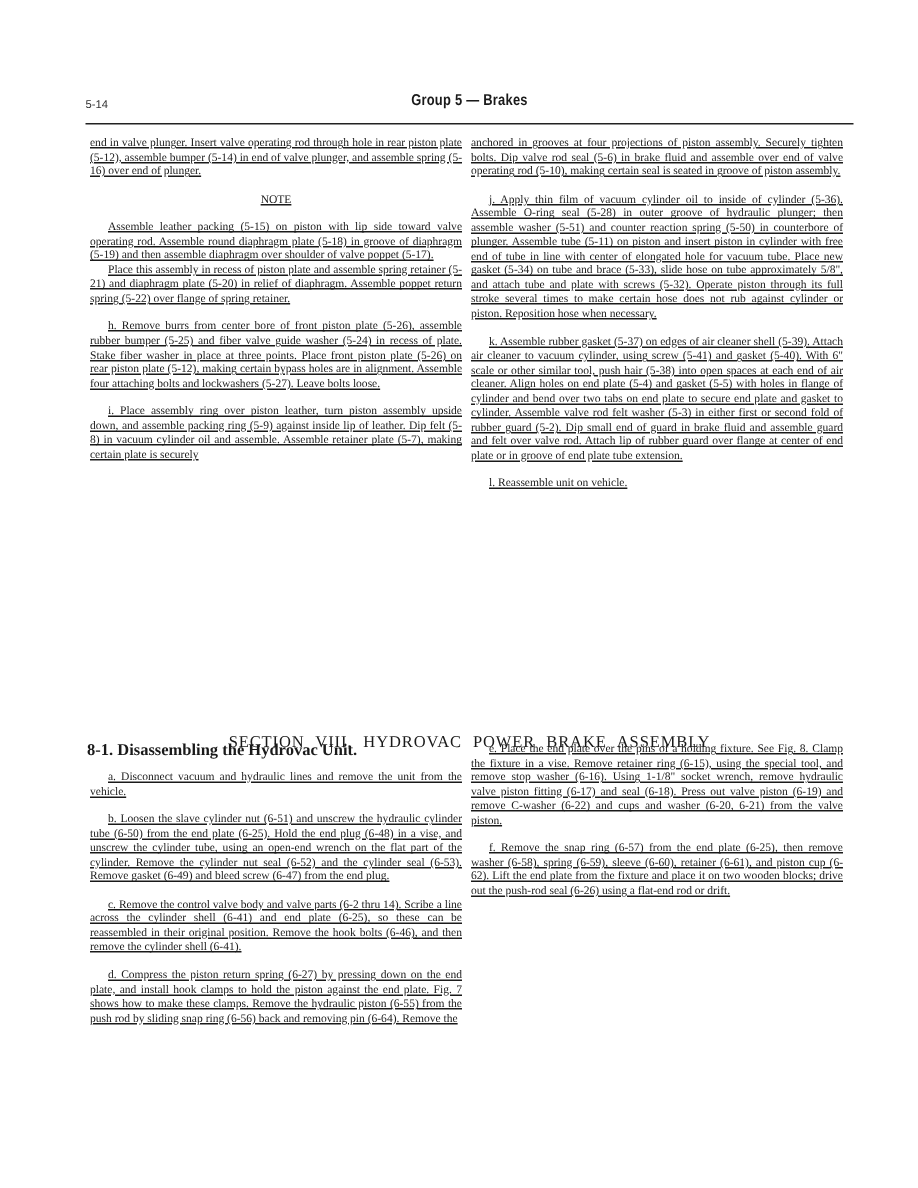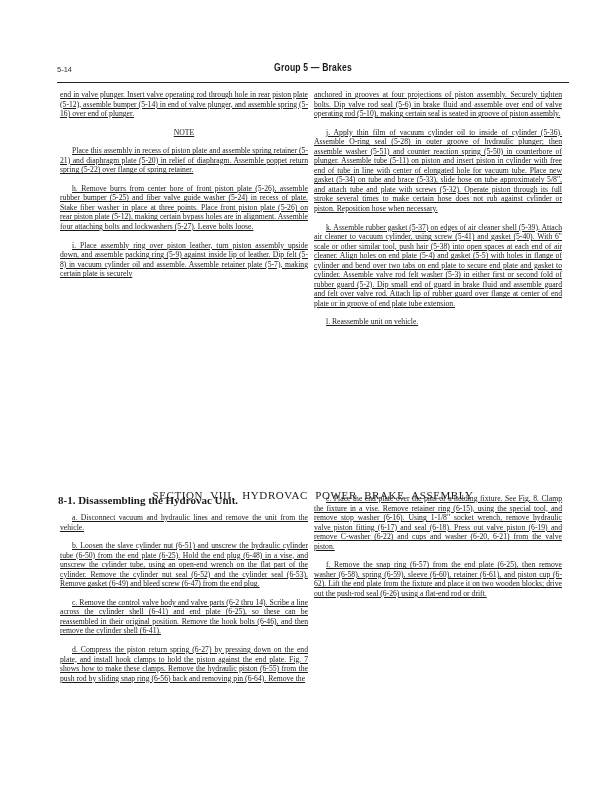--- a/index.html
+++ b/index.html
@@ -51,20 +51,21 @@
 <div class="page-header">
   <span class="page-num">5-14</span>
   <div class="running-head">Group 5 — Brakes</div>
 </div>
 
 <div class="col top-left">
   <p class="cont">end in valve plunger. Insert valve operating rod through hole in rear piston plate (5-12), assemble bumper (5-14) in end of valve plunger, and assemble spring (5-16) over end of plunger.</p>
   <div>
     <p class="note-title">NOTE</p>
   </div>
+  <p class="ind tight">Assemble leather packing (5-15) on piston with lip side toward valve operating rod. Assemble round diaphragm plate (5-18) in groove of diaphragm (5-19) and then assemble diaphragm over shoulder of valve poppet (5-17).</p>
   <p class="ind">Place this assembly in recess of piston plate and assemble spring retainer (5-21) and diaphragm plate (5-20) in relief of diaphragm. Assemble poppet return spring (5-22) over flange of spring retainer.</p>
   <p class="ind">h. Remove burrs from center bore of front piston plate (5-26), assemble rubber bumper (5-25) and fiber valve guide washer (5-24) in recess of plate. Stake fiber washer in place at three points. Place front piston plate (5-26) on rear piston plate (5-12), making certain bypass holes are in alignment. Assemble four attaching bolts and lockwashers (5-27). Leave bolts loose.</p>
   <p class="ind">i. Place assembly ring over piston leather, turn piston assembly upside down, and assemble packing ring (5-9) against inside lip of leather. Dip felt (5-8) in vacuum cylinder oil and assemble. Assemble retainer plate (5-7), making certain plate is securely</p>
 </div>
 
 <div class="col top-right">
   <p class="cont">anchored in grooves at four projections of piston assembly. Securely tighten bolts. Dip valve rod seal (5-6) in brake fluid and assemble over end of valve operating rod (5-10), making certain seal is seated in groove of piston assembly.</p>
   <p class="ind">j. Apply thin film of vacuum cylinder oil to inside of cylinder (5-36). Assemble O-ring seal (5-28) in outer groove of hydraulic plunger; then assemble washer (5-51) and counter reaction spring (5-50) in counterbore of plunger. Assemble tube (5-11) on piston and insert piston in cylinder with free end of tube in line with center of elongated hole for vacuum tube. Place new gasket (5-34) on tube and brace (5-33), slide hose on tube approximately 5/8", and attach tube and plate with screws (5-32). Operate piston through its full stroke several times to make certain hose does not rub against cylinder or piston. Reposition hose when necessary.</p>
   <p class="ind">k. Assemble rubber gasket (5-37) on edges of air cleaner shell (5-39). Attach air cleaner to vacuum cylinder, using screw (5-41) and gasket (5-40). With 6" scale or other similar tool, push hair (5-38) into open spaces at each end of air cleaner. Align holes on end plate (5-4) and gasket (5-5) with holes in flange of cylinder and bend over two tabs on end plate to secure end plate and gasket to cylinder. Assemble valve rod felt washer (5-3) in either first or second fold of rubber guard (5-2). Dip small end of guard in brake fluid and assemble guard and felt over valve rod. Attach lip of rubber guard over flange at center of end plate or in groove of end plate tube extension.</p>
   <p class="ind">l. Reassemble unit on vehicle.</p>

